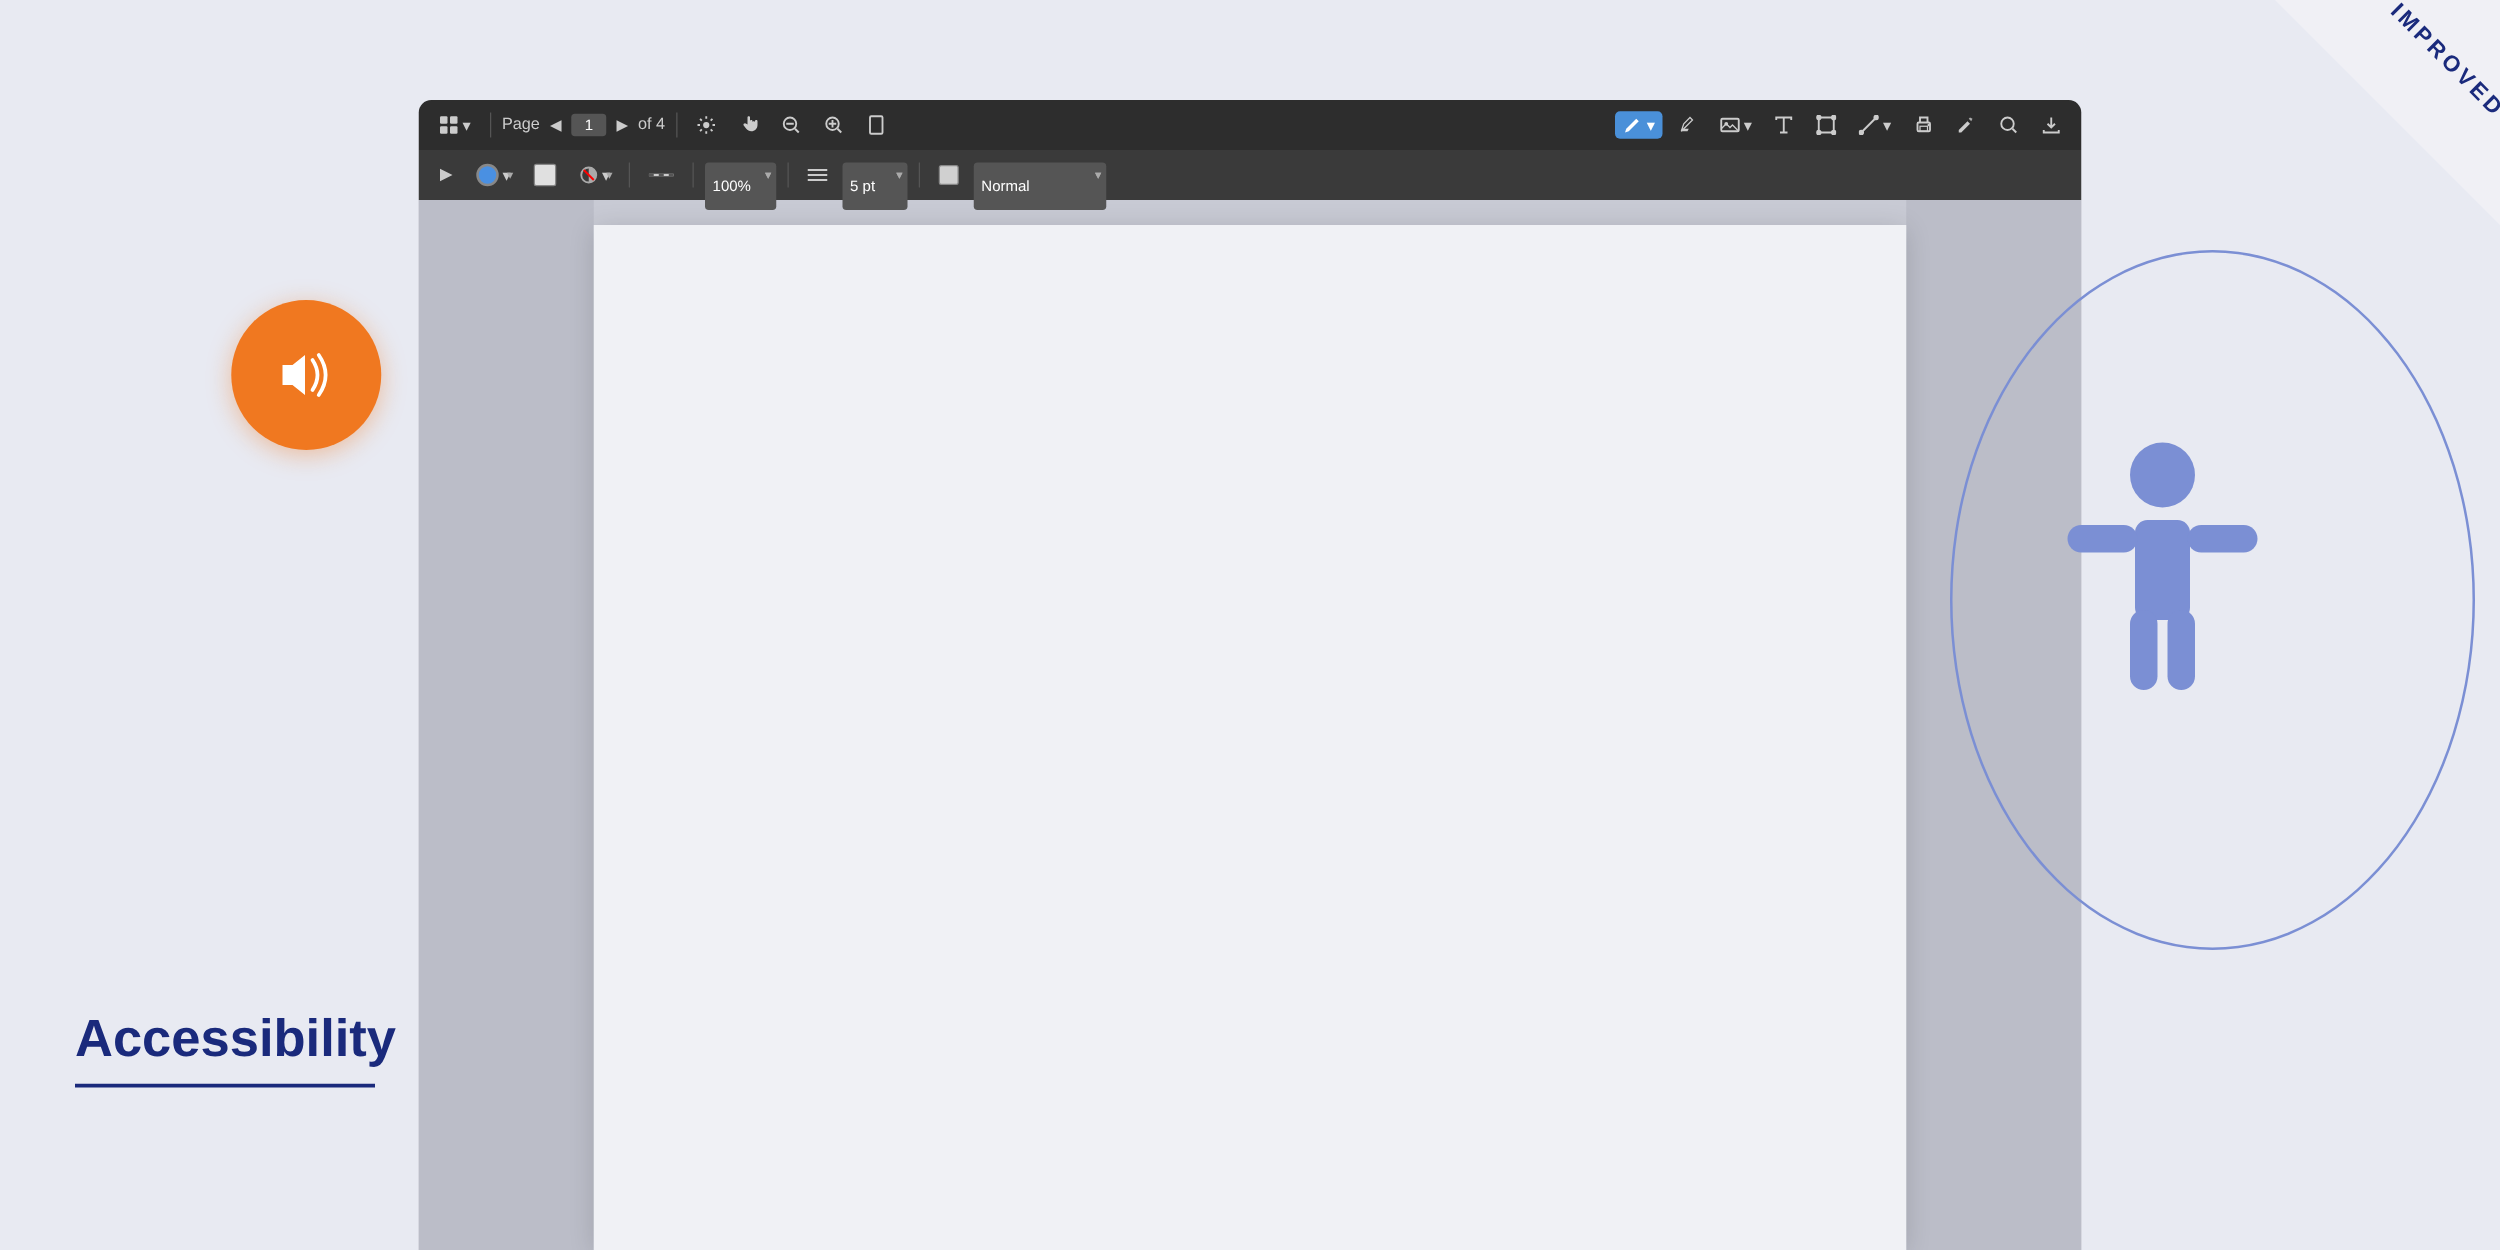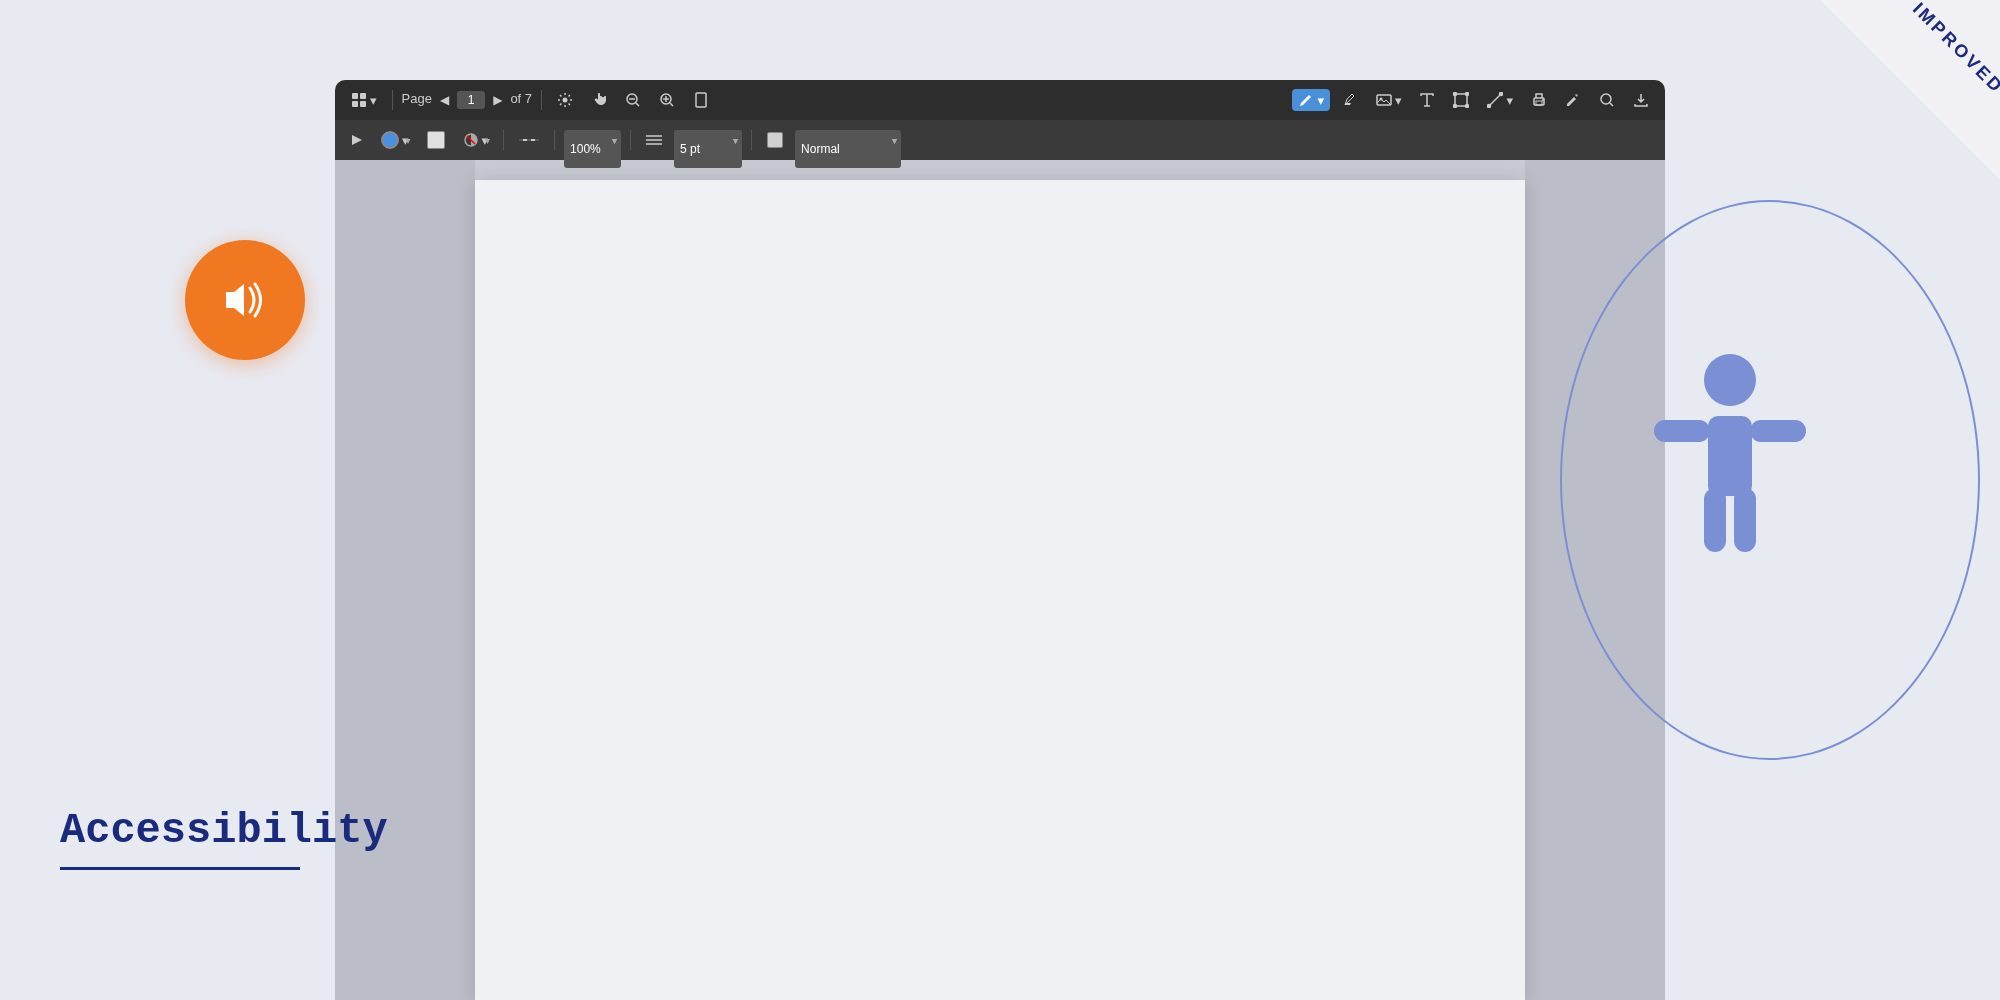--- a/index.html
+++ b/index.html
@@ -237,21 +237,20 @@
       z-index: 20;
       border: none;
     }
 
     
     .accessibility-label {
       position: absolute;
       bottom: 130px;
       left: 60px;
       z-index: 20;
-      font-family: Liberation Mono, monospace;
     }
     .accessibility-label h2 {
       color: #1a2a7c;
       font-size: 42px;
       font-weight: 800;
     }
     .accessibility-label hr {
       border: none;
       border-top: 3px solid #1a2a7c;
       margin-top: 12px;
@@ -300,21 +299,21 @@
     <span>▾</span>
   </button>
 
   <div class="tb-separator"></div>
 
   <div class="page-nav">
     <span>Page</span>
     <button class="nav-btn">◀</button>
     <input class="page-input" type="text" value="1" style="">
     <button class="nav-btn">▶</button>
-    <span>of 7</span>
+    <span>of 4</span>
   </div>
 
   <div class="tb-separator"></div>
 
   <button class="tb-btn">
     <svg width="16" height="16" viewBox="0 0 16 16" fill="currentColor">
       <circle cx="8" cy="8" r="2.5"></circle>
       <path d="M8 1v2M8 13v2M1 8h2M13 8h2M3.05 3.05l1.41 1.41M11.54 11.54l1.41 1.41M3.05 12.95l1.41-1.41M11.54 4.46l1.41-1.41" stroke="currentColor" stroke-width="1.5" fill="none"></path>
     </svg>
   </button>
@@ -483,21 +482,21 @@
 
   <button class="tb-btn">
     <svg width="16" height="12" viewBox="0 0 16 12" fill="none" stroke="#ccc" stroke-width="1.5">
       <line x1="0" y1="2" x2="16" y2="2"></line>
       <line x1="0" y1="6" x2="16" y2="6"></line>
       <line x1="0" y1="10" x2="16" y2="10"></line>
     </svg>
   </button>
 
   <div class="tb-select-wrap">
-    <select class="tb-select" style="width:68px">
+    <select class="tb-select" style="width:52px">
       <option>1 pt</option>
       <option>2 pt</option>
       <option selected="">5 pt</option>
       <option>8 pt</option>
     </select>
     <span style="position:absolute;right:4px;color:#aaa;font-size:10px;pointer-events:none">▾</span>
   </div>
 
   <div class="tb-separator"></div>
 

